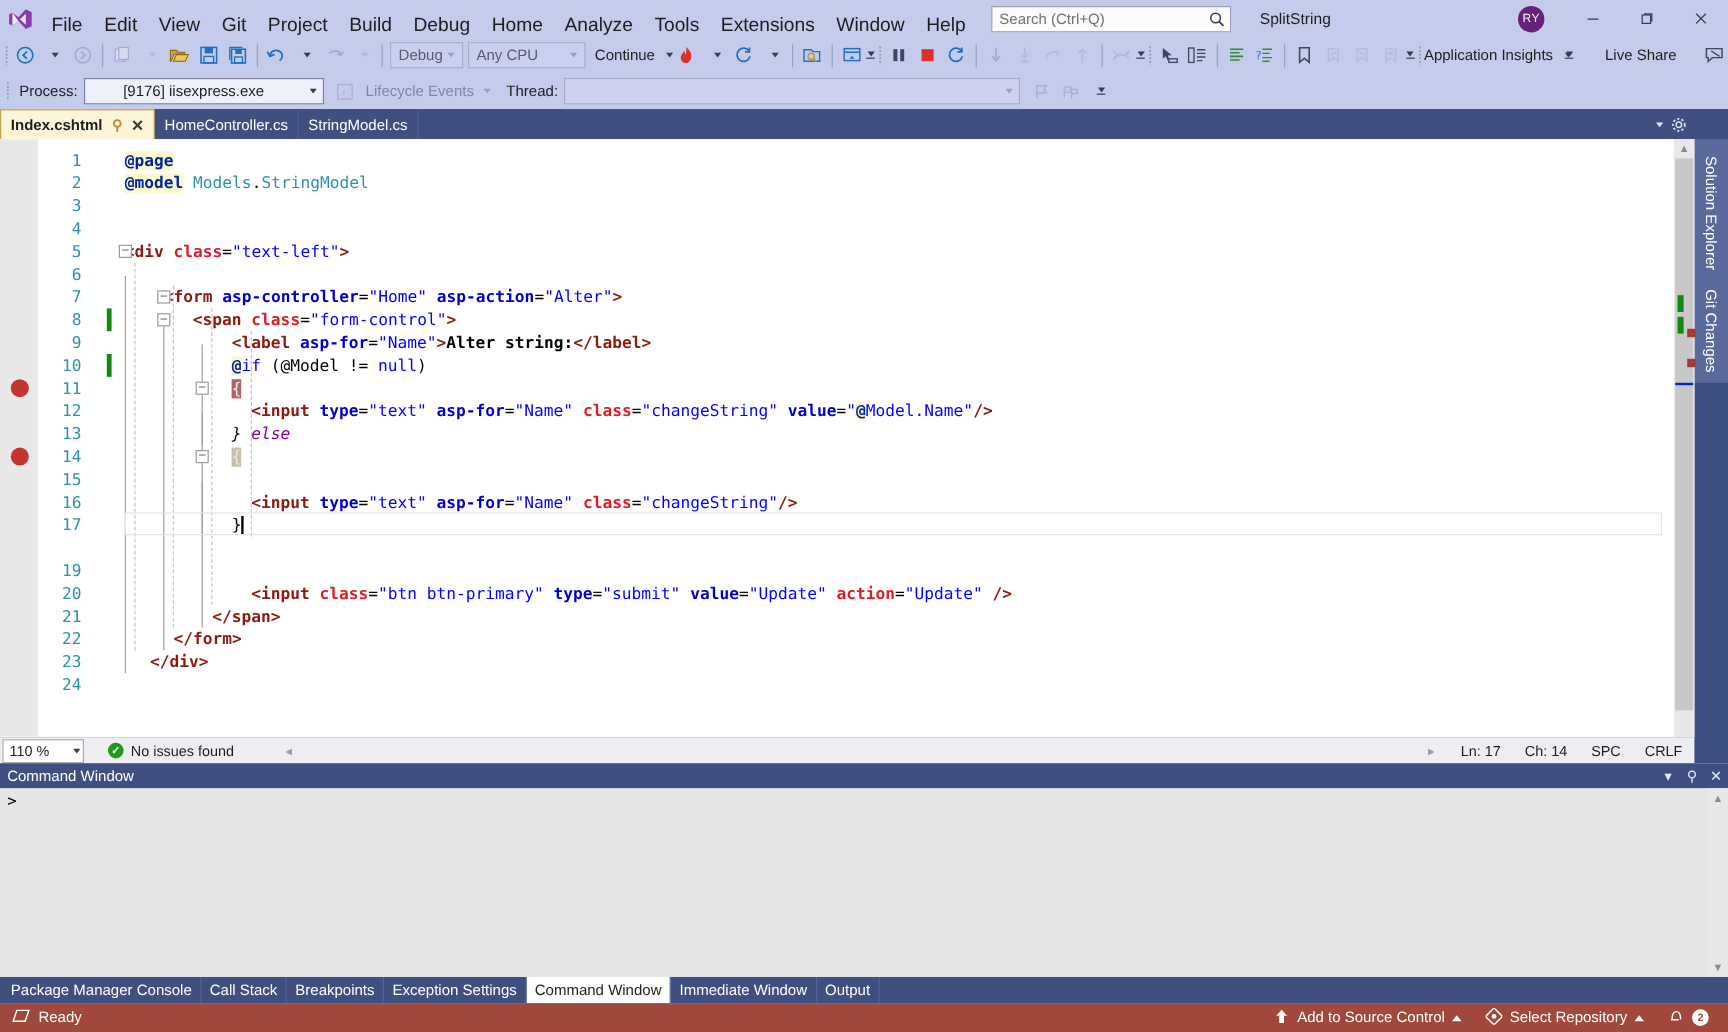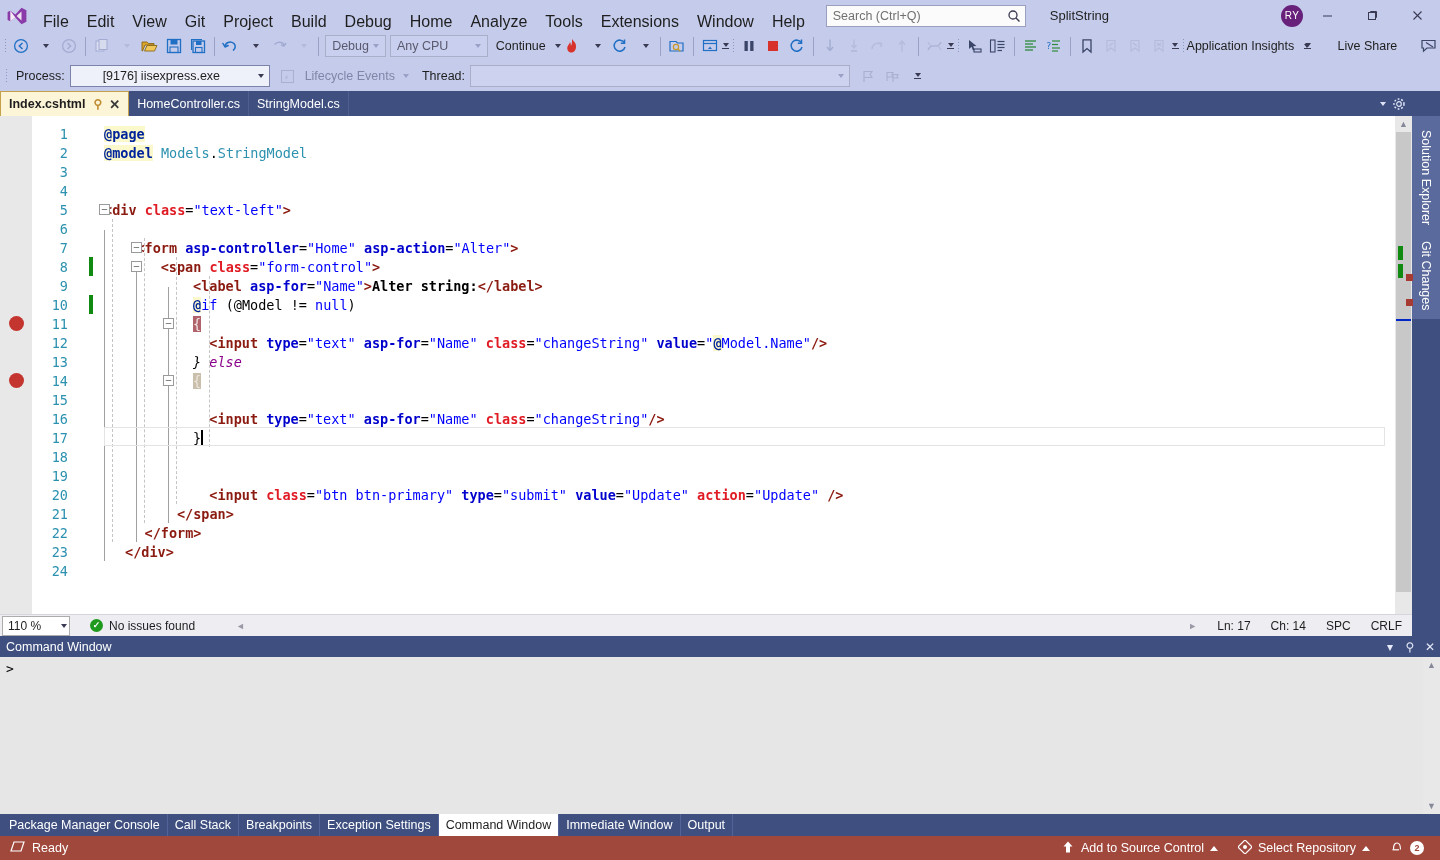--- a/index.html
+++ b/index.html
@@ -31,21 +31,21 @@
     margin-left:12px; width:200px; height:22px; background:#fbfbfc; border:1px solid #9a9fbf;
     display:flex; align-items:center; padding:0 4px 0 6px; font-size:12.5px; color:#717171;
   }
   .searchbox .ph { flex:1; }
   .searchbox .mag { width:14px; height:14px; }
   .proj-title { margin-left:24px; font-size:13px; color:#1e1e1e; }
   .title-right { position:absolute; right:0; top:0; height:31px; display:flex; align-items:center; }
   .avatar {
     width:22px; height:22px; border-radius:50%; background:#68217A; color:#fff;
     font-size:10px; display:flex; align-items:center; justify-content:center; letter-spacing:0.3px;
-    margin-right:2px;
+    margin-right:18px;
   }
   .wbtn { width:45px; height:31px; display:flex; align-items:center; justify-content:center; color:#3a3a52; }
 
   
   .toolbar {
     height:30px; flex:0 0 30px; background:#C5CBEB; display:flex; align-items:center;
     padding-left:2px; gap:0px;
   }
   .grip { width:9px; height:20px; display:flex; align-items:center; justify-content:center; }
   .grip::before{
@@ -657,21 +657,20 @@
               <div class="fold" style="top: 202px; left: 163px;">–</div>
               <div class="ln" style="top: 217px;"><span class="num">12</span><span class="txt" style="left: 209.3px;"><span class="t-tag">&lt;input </span><span class="t-attrb">type</span><span class="t-plain">=</span><span class="t-val">"text"</span><span class="t-plain"> </span><span class="t-attrb">asp-for</span><span class="t-plain">=</span><span class="t-val">"Name"</span><span class="t-plain"> </span><span class="t-attr">class</span><span class="t-plain">=</span><span class="t-val">"changeString"</span><span class="t-plain"> </span><span class="t-attrb">value</span><span class="t-plain">=</span><span class="t-val">"</span><span class="t-at">@</span><span class="t-val">Model.Name"</span><span class="t-tag">/&gt;</span></span></div>
               <div class="ln" style="top: 236px;"><span class="num">13</span><span class="txt" style="left: 193.1px; font-style: italic;"><span class="t-plain">} </span><span class="t-kw2">else</span></span></div>
               <div class="ln" style="top: 255px;"><span class="num">14</span><span class="txt" style="left: 193.1px;"><span class="t-brace-tan">{</span></span></div>
               <div class="bp" style="top: 257px;"></div>
               <div class="fold" style="top: 259px; left: 163px;">–</div>
               <div class="ln" style="top: 274px;"><span class="num">15</span><span class="txt" style="left: 104px;"></span></div>
               <div class="ln" style="top: 293px;"><span class="num">16</span><span class="txt" style="left: 209.3px;"><span class="t-tag">&lt;input </span><span class="t-attrb">type</span><span class="t-plain">=</span><span class="t-val">"text"</span><span class="t-plain"> </span><span class="t-attrb">asp-for</span><span class="t-plain">=</span><span class="t-val">"Name"</span><span class="t-plain"> </span><span class="t-attr">class</span><span class="t-plain">=</span><span class="t-val">"changeString"</span><span class="t-tag">/&gt;</span></span></div>
               <div class="curline" style="top: 311px;"></div>
               <div class="ln" style="top: 312px;"><span class="num">17</span><span class="txt" style="left: 193.1px;"><span class="t-plain">}</span></span></div>
-              <div class="ln" style="top: 331px;"><span class="num">18</span><span class="txt" style="left: 104px;"></span></div>
               <div class="ln" style="top: 350px;"><span class="num">19</span><span class="txt" style="left: 104px;"></span></div>
               <div class="ln" style="top: 369px;"><span class="num">20</span><span class="txt" style="left: 209.3px;"><span class="t-tag">&lt;input </span><span class="t-attr">class</span><span class="t-plain">=</span><span class="t-val">"btn btn-primary"</span><span class="t-plain"> </span><span class="t-attrb">type</span><span class="t-plain">=</span><span class="t-val">"submit"</span><span class="t-plain"> </span><span class="t-attrb">value</span><span class="t-plain">=</span><span class="t-val">"Update"</span><span class="t-plain"> </span><span class="t-attr">action</span><span class="t-plain">=</span><span class="t-val">"Update"</span><span class="t-tag"> /&gt;</span></span></div>
               <div class="ln" style="top: 388px;"><span class="num">21</span><span class="txt" style="left: 176.9px;"><span class="t-tag">&lt;/span&gt;</span></span></div>
               <div class="ln" style="top: 407px;"><span class="num">22</span><span class="txt" style="left: 144.5px;"><span class="t-tag">&lt;/form&gt;</span></span></div>
               <div class="ln" style="top: 426px;"><span class="num">23</span><span class="txt" style="left: 125px;"><span class="t-tag">&lt;/div&gt;</span></span></div>
               <div class="ln" style="top: 445px;"><span class="num">24</span><span class="txt" style="left: 104px;"></span></div>
               <div class="caretbar" style="left: 201.2px; top: 314px;"></div>
             </div>
         </div>
         <div class="vscroll">

